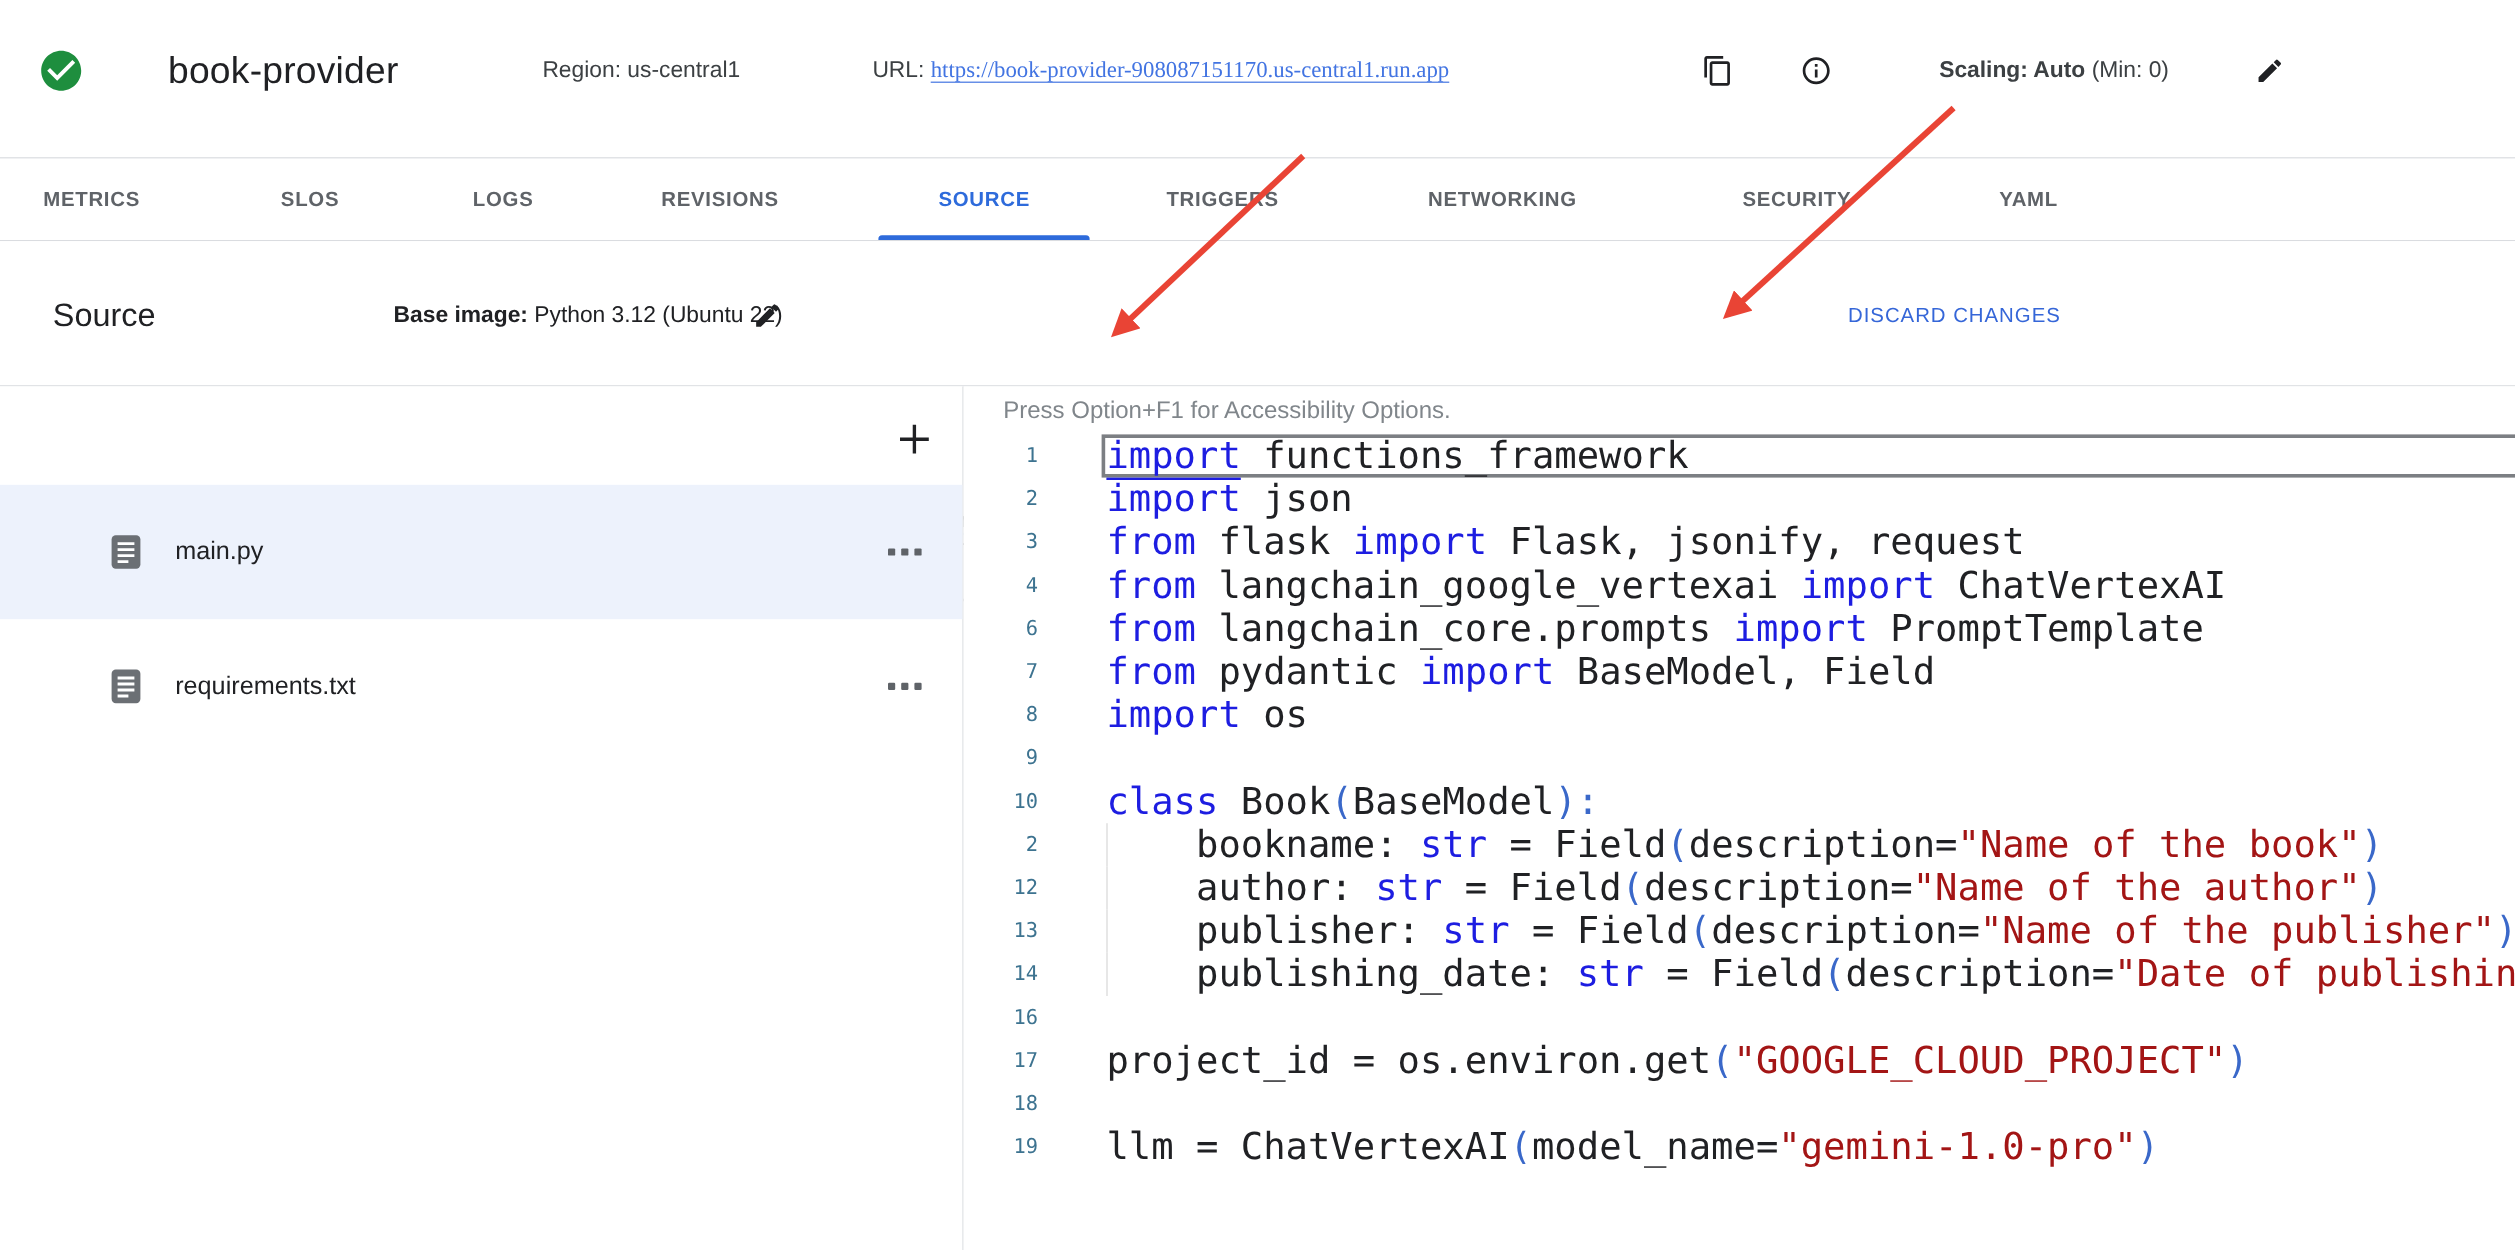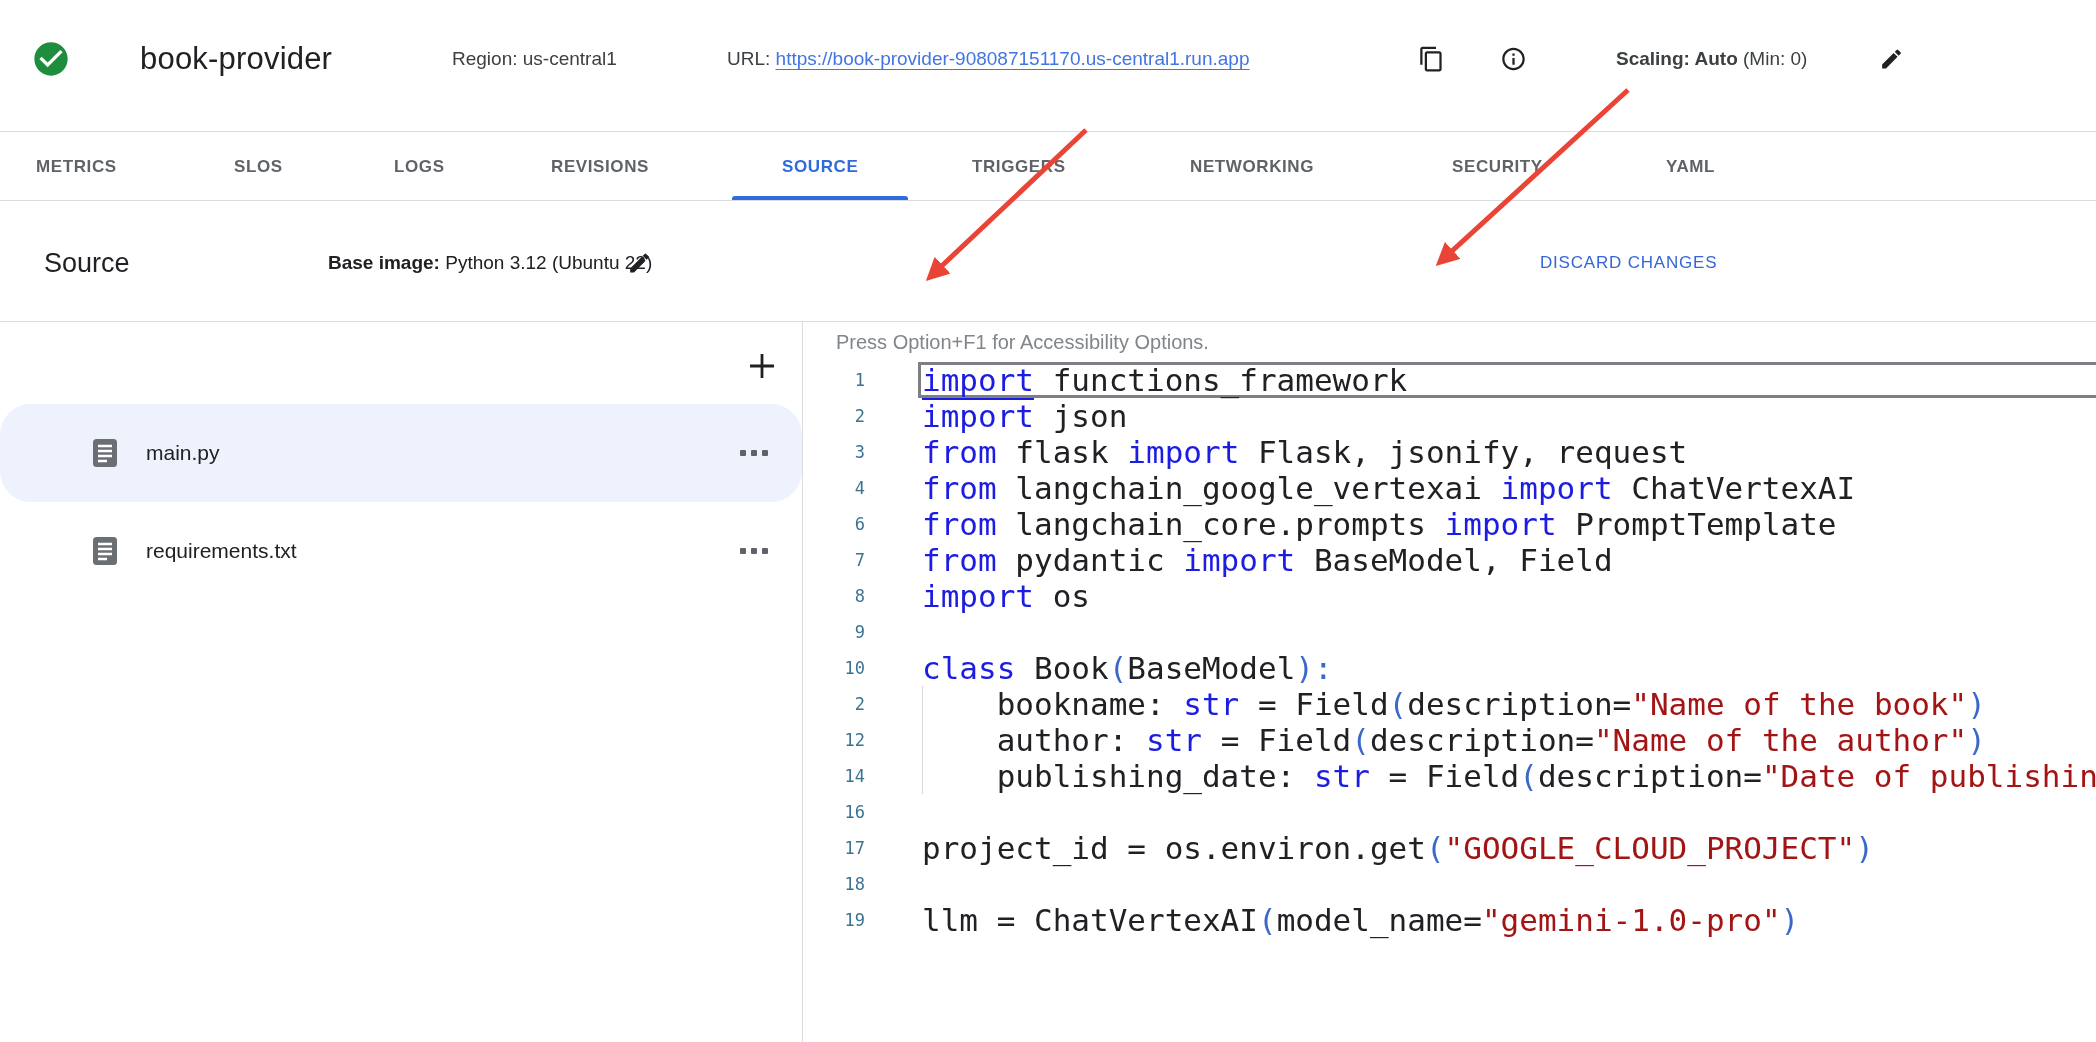--- a/index.html
+++ b/index.html
@@ -8,21 +8,21 @@
   .app { position:relative; width:2096px; height:1042px; }
 
   
   .header { position:absolute; left:0; top:0; width:100%; height:131px; background:#fff;padding-left:12px; }
   .header .hitem { position:absolute; top:59px; transform:translateY(-50%); white-space:nowrap; }
   .check-circle { position:absolute; left:31px; top:39px; }
   .page-title { left:140px; font-size:31px; letter-spacing:.2px; color:#202124; }
   .meta { font-size:19px; color:#3c4043; }
   .region { left:452px; }
   .urlrow { left:727px; }
-  .urlrow a { color:var(--link_blue); text-decoration:underline; text-underline-offset:4px; }
+  .urlrow a { color:var(--link_blue); text-decoration:underline; text-underline-offset:4px;font-family:Liberation Serif, serif; }
   .icon-btn { background:none; border:none; cursor:pointer; padding:0; line-height:0; }
   .copy-btn { left:1418px; }
   .info-btn { left:1500px; }
   .scaling { left:1616px; }
   .scaling b { font-weight:700; }
   .pencil-header { left:1879px; }
 
   
   .tabbar { position:absolute; left:0; top:131px; width:100%; height:70px;
     border-top:1px solid #dadce0; border-bottom:1px solid #dadce0; background:#fff; }
@@ -51,21 +51,21 @@
     letter-spacing:.8px; cursor:pointer; }
   .discard-btn { position:absolute; left:1540px; top:62px; transform:translateY(-50%);
     background:none; border:none; color:var(--discard_blue); font-family:"Liberation Sans",sans-serif;
     font-size:17px; font-weight:400; letter-spacing:.8px; cursor:pointer; white-space:nowrap; }
 
   
   .main { position:absolute; left:0; top:322px; width:100%; height:720px; display:flex; }
   .filepanel { width:803px; height:100%; border-right:1px solid #dadce0; background:#fff; position:relative; }
   .fp-header { position:relative; height:82px; }
   .add-file-btn { position:absolute; left:744px; top:26px; background:none; border:none; cursor:pointer; line-height:0; padding:0; }
-  .frow { position:relative; height:98px; display:flex; align-items:center; cursor:pointer;border-radius:31px; }
+  .frow { position:relative; height:112px; display:flex; align-items:center; cursor:pointer; }
   .frow.selected { background:#edf2fc; }
   .frow .ficon { margin-left:92px; line-height:0; }
   .frow .fname { margin-left:28px; font-size:21px; color:#202124; }
   .frow .dots { position:absolute; right:28px; top:50%; transform:translateY(-50%);
     display:flex; gap:5px; cursor:pointer; padding:6px; }
   .dot { width:6px; height:6px; background:#5f6368; border-radius:1px; }
 
   .editor { position:relative; flex:1; height:100%; overflow:hidden; background:#fff; }
   .a11y-hint { position:absolute; left:33px; top:9px; font-size:20px; color:#80868b; white-space:nowrap; }
   .focus-box { position:absolute; left:115px; right:-8px; top:40px; height:36px;
@@ -209,20 +209,21 @@
           <div class="crow"><span class="ln">2</span><span class="ctext"><span class="tk-kw">import</span><span> json</span></span></div>
           <div class="crow"><span class="ln">3</span><span class="ctext"><span class="tk-kw">from</span><span> flask </span><span class="tk-kw">import</span><span> Flask, jsonify, request</span></span></div>
           <div class="crow"><span class="ln">4</span><span class="ctext"><span class="tk-kw">from</span><span> langchain_google_vertexai </span><span class="tk-kw">import</span><span> ChatVertexAI</span></span></div>
           <div class="crow"><span class="ln">6</span><span class="ctext"><span class="tk-kw">from</span><span> langchain_core.prompts </span><span class="tk-kw">import</span><span> PromptTemplate</span></span></div>
           <div class="crow"><span class="ln">7</span><span class="ctext"><span class="tk-kw">from</span><span> pydantic </span><span class="tk-kw">import</span><span> BaseModel, Field</span></span></div>
           <div class="crow"><span class="ln">8</span><span class="ctext"><span class="tk-kw">import</span><span> os</span></span></div>
           <div class="crow"><span class="ln">9</span><span class="ctext"></span></div>
           <div class="crow"><span class="ln">10</span><span class="ctext"><span class="tk-kw">class</span><span> Book</span><span class="tk-br">(</span><span>BaseModel</span><span class="tk-br">):</span></span></div>
           <div class="crow"><span class="ln">2</span><span class="iguide"></span><span class="ctext"><span>    bookname: </span><span class="tk-kw">str</span><span> = Field</span><span class="tk-br">(</span><span>description=</span><span class="tk-s">"Name of the book"</span><span class="tk-br">)</span></span></div>
           <div class="crow"><span class="ln">12</span><span class="iguide"></span><span class="ctext"><span>    author: </span><span class="tk-kw">str</span><span> = Field</span><span class="tk-br">(</span><span>description=</span><span class="tk-s">"Name of the author"</span><span class="tk-br">)</span></span></div>
+          <div class="crow"><span class="ln">13</span><span class="iguide"></span><span class="ctext"><span>    publisher: </span><span class="tk-kw">str</span><span> = Field</span><span class="tk-br">(</span><span>description=</span><span class="tk-s">"Name of the publisher"</span><span class="tk-br">)</span></span></div>
           <div class="crow"><span class="ln">14</span><span class="iguide"></span><span class="ctext"><span>    publishing_date: </span><span class="tk-kw">str</span><span> = Field</span><span class="tk-br">(</span><span>description=</span><span class="tk-s">"Date of publishing"</span><span class="tk-br">)</span></span></div>
           <div class="crow"><span class="ln">16</span><span class="ctext"></span></div>
           <div class="crow"><span class="ln">17</span><span class="ctext"><span>project_id = os.environ.get</span><span class="tk-br">(</span><span class="tk-s">"GOOGLE_CLOUD_PROJECT"</span><span class="tk-br">)</span></span></div>
           <div class="crow"><span class="ln">18</span><span class="ctext"></span></div>
           <div class="crow"><span class="ln">19</span><span class="ctext"><span>llm = ChatVertexAI</span><span class="tk-br">(</span><span>model_name=</span><span class="tk-s">"gemini-1.0-pro"</span><span class="tk-br">)</span></span></div>
         </div>
     </div>
   </div>
 
   <svg class="arrows" viewBox="0 0 2096 1042">

